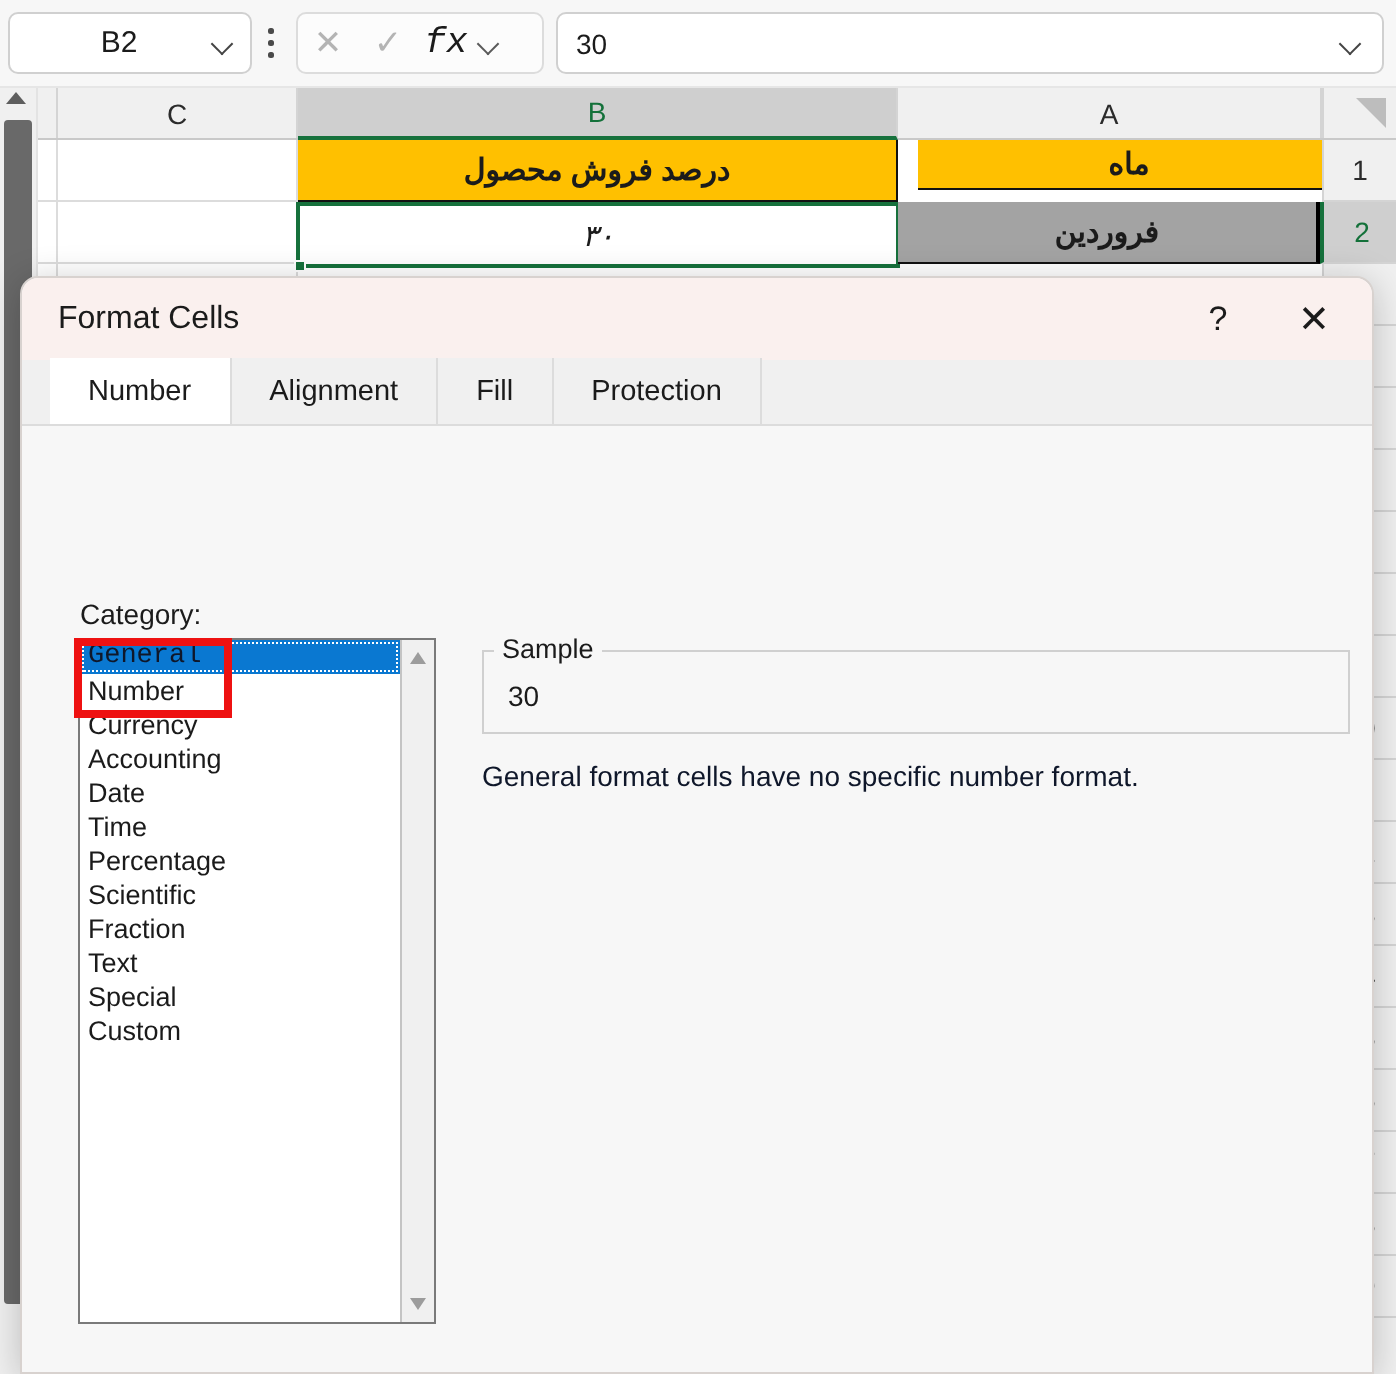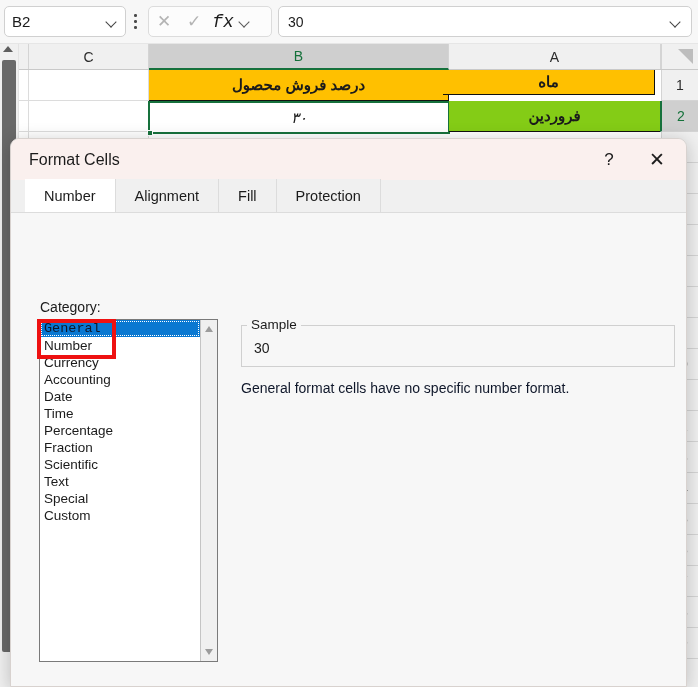--- a/index.html
+++ b/index.html
@@ -37,20 +37,21 @@
     position: absolute;
     left: 4px; top: 6px;
     width: 122px; height: 31px;
     background: #ffffff;
     border: 1px solid #d0d0d0;
     border-radius: 5px;
     box-sizing: border-box;
     display: flex;
     align-items: center;
     padding: 0 7px;
+    text-align: center;
   }
   .namebox-text {
     font-size: 15px;
     color: #1b1b1b;
     flex: 1;
     line-height: 1;
   }
   .chev {
     width: 11px; height: 7px;
     position: relative;
@@ -246,23 +247,23 @@
     overflow: hidden;
   }
   .cell {
     position: absolute;
     box-sizing: border-box;
     display: flex;
     align-items: center;
     justify-content: center;
     font-size: 15px;
     color: #1b1b1b;
-    border-right: 1px solid #000000;
+    border-right: 3px solid #000000;
     border-bottom: 1px solid #dcdcdc;
-    background: #84cc16;
+    background: #a3a3a3;
     direction: rtl;
   }
   .cell.header-fill {
     background: #ffc000;
     font-weight: bold;
     font-size: 15px;
     border-bottom: 1px solid #111;
     border-right: 1px solid #111;
   }
   .cell.bold { font-weight: bold; }
@@ -513,21 +514,21 @@
 
     <div class="cells">
 
       <div class="gridline-v" style="left:9px;  top:0; height:617px;"></div>
       <div class="gridline-v" style="left:129px; top:0; height:617px;"></div>
       <div class="gridline-h" style="left:0; top:30px;  width:130px;"></div>
       <div class="gridline-h" style="left:0; top:61px;  width:130px;"></div>
       <div class="gridline-h" style="left:0; top:92px;  width:130px;"></div>
 
       <div class="cell header-fill" style="left:130px; top:0; width:300px; height:31px;">درصد فروش محصول</div>
-      <div class="cell header-fill" style="left:424px; top:0; width:212px; height:25px;">ماه</div>
+      <div class="cell header-fill" style="left:440px; top:0; width:212px; height:25px;">ماه</div>
 
       <div class="cell sel-b2" style="left:129px; top:31px; width:302px; height:33px;font-style:italic;">۳۰</div>
       <div class="fill-handle" style="left:128px; top:60px;"></div>
       <div class="cell bold" style="left:430px; top:31px; width:212px; height:31px; border-bottom:1px solid #111;">فروردین</div>
     </div>
 
     <div class="rowhead-strip">
       <div class="rowhead">1</div>
       <div class="rowhead selected">2</div>
       <div class="rowhead">3</div>
@@ -573,22 +574,22 @@
 
       <div class="cat-list">
         <div class="cat-items">
           <div class="cat-item selected">General</div>
           <div class="cat-item">Number</div>
           <div class="cat-item">Currency</div>
           <div class="cat-item">Accounting</div>
           <div class="cat-item">Date</div>
           <div class="cat-item">Time</div>
           <div class="cat-item">Percentage</div>
+          <div class="cat-item">Scientific</div>
           <div class="cat-item">Fraction</div>
-          <div class="cat-item">Scientific</div>
           <div class="cat-item">Text</div>
           <div class="cat-item">Special</div>
           <div class="cat-item">Custom</div>
         </div>
         <div class="cat-scroll">
           <div class="cat-scroll-up"></div>
           <div class="cat-scroll-down"></div>
         </div>
       </div>
 

